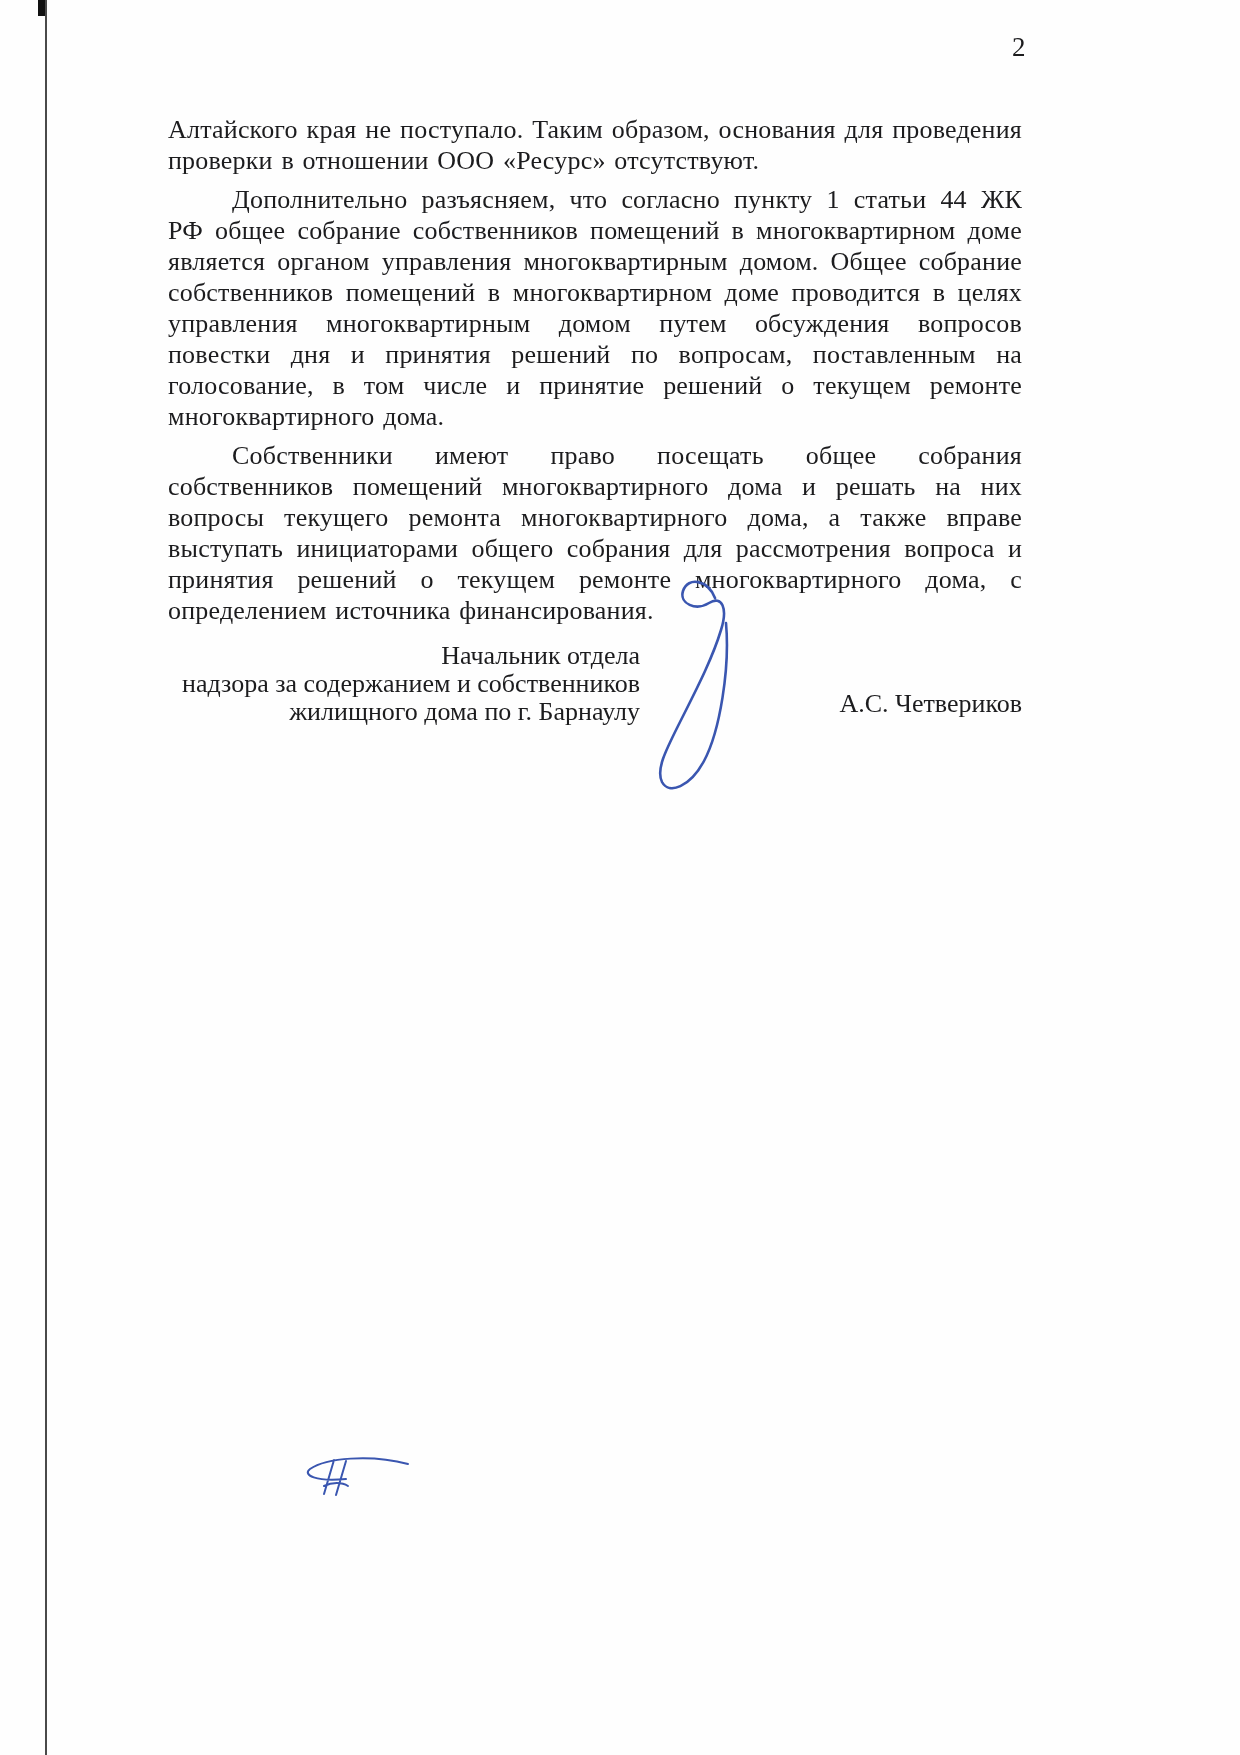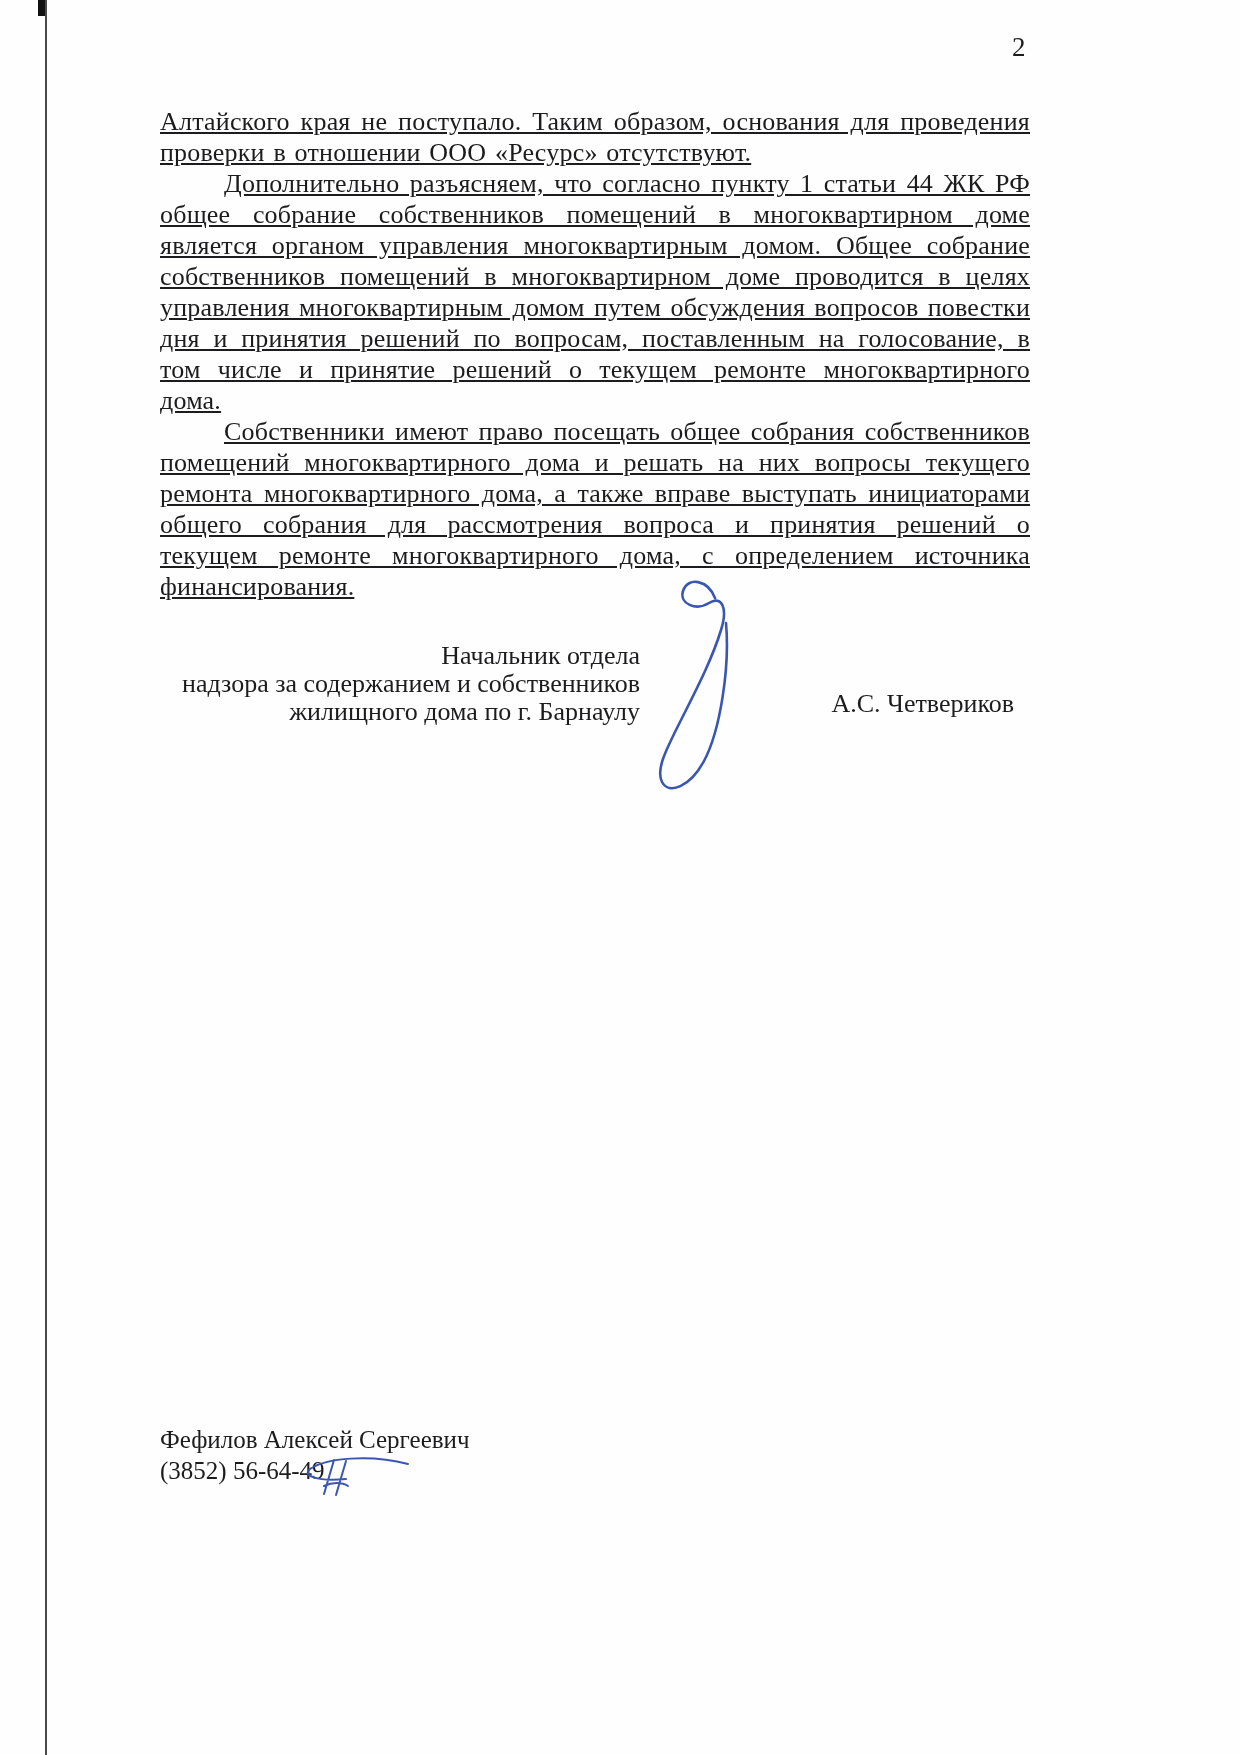--- a/index.html
+++ b/index.html
@@ -45,41 +45,40 @@
     top: 106px;
     left: 160px;
     width: 870px;
     font-size: 26px;
     line-height: 31px;
     letter-spacing: 0.2px;
     word-spacing: 2px;
     text-align: justify;
   }
   .doc-body p {
-    margin: 0;
-    text-decoration: underline;
+    margin: 8px;
   }
   .doc-body p.indented {
     text-indent: 64px;
   }
   .sign-block {
     position: absolute;
     top: 642px;
     left: 160px;
     width: 870px;
     font-size: 26px;
     line-height: 28px;
   }
   .sign-title {
     width: 480px;
     text-align: right;
   }
   .signer-name {
     position: absolute;
-    right: 16px;
+    right: 8px;
     top: 48px;
     font-size: 26px;
     white-space: nowrap;
   }
   .signature-main {
     position: absolute;
     top: 568px;
     left: 618px;
     width: 160px;
     height: 230px;
@@ -133,24 +132,20 @@
     <path stroke-width="2.6" d="M 97 30
              C 90 12, 70 8, 65 23
              C 61 36, 78 43, 91 35
              C 104 27, 110 40, 103 62
              C 94 92, 76 126, 60 158
              C 47 184, 38 202, 44 214
              C 51 227, 72 219, 86 193
              C 102 163, 112 100, 108 55" stroke="#3a56b0"></path>
   </svg>
 
-  <div class="doc-footer">
-    <div>Фефилов Алексей Сергеевич</div>
-    <div>(3852) 56-64-49</div>
-  </div>
 
   <svg class="signature-footer" viewBox="0 0 115 48" xmlns="http://www.w3.org/2000/svg">
     <path stroke-width="2" d="M 108 12
              C 70 2, 26 6, 10 17
              C 2 23, 16 30, 46 27
              M 34 8 L 24 42
              M 46 9 L 36 43
              M 24 34 C 32 30, 42 30, 48 34" stroke="#3a56b0"></path>
   </svg>
 

